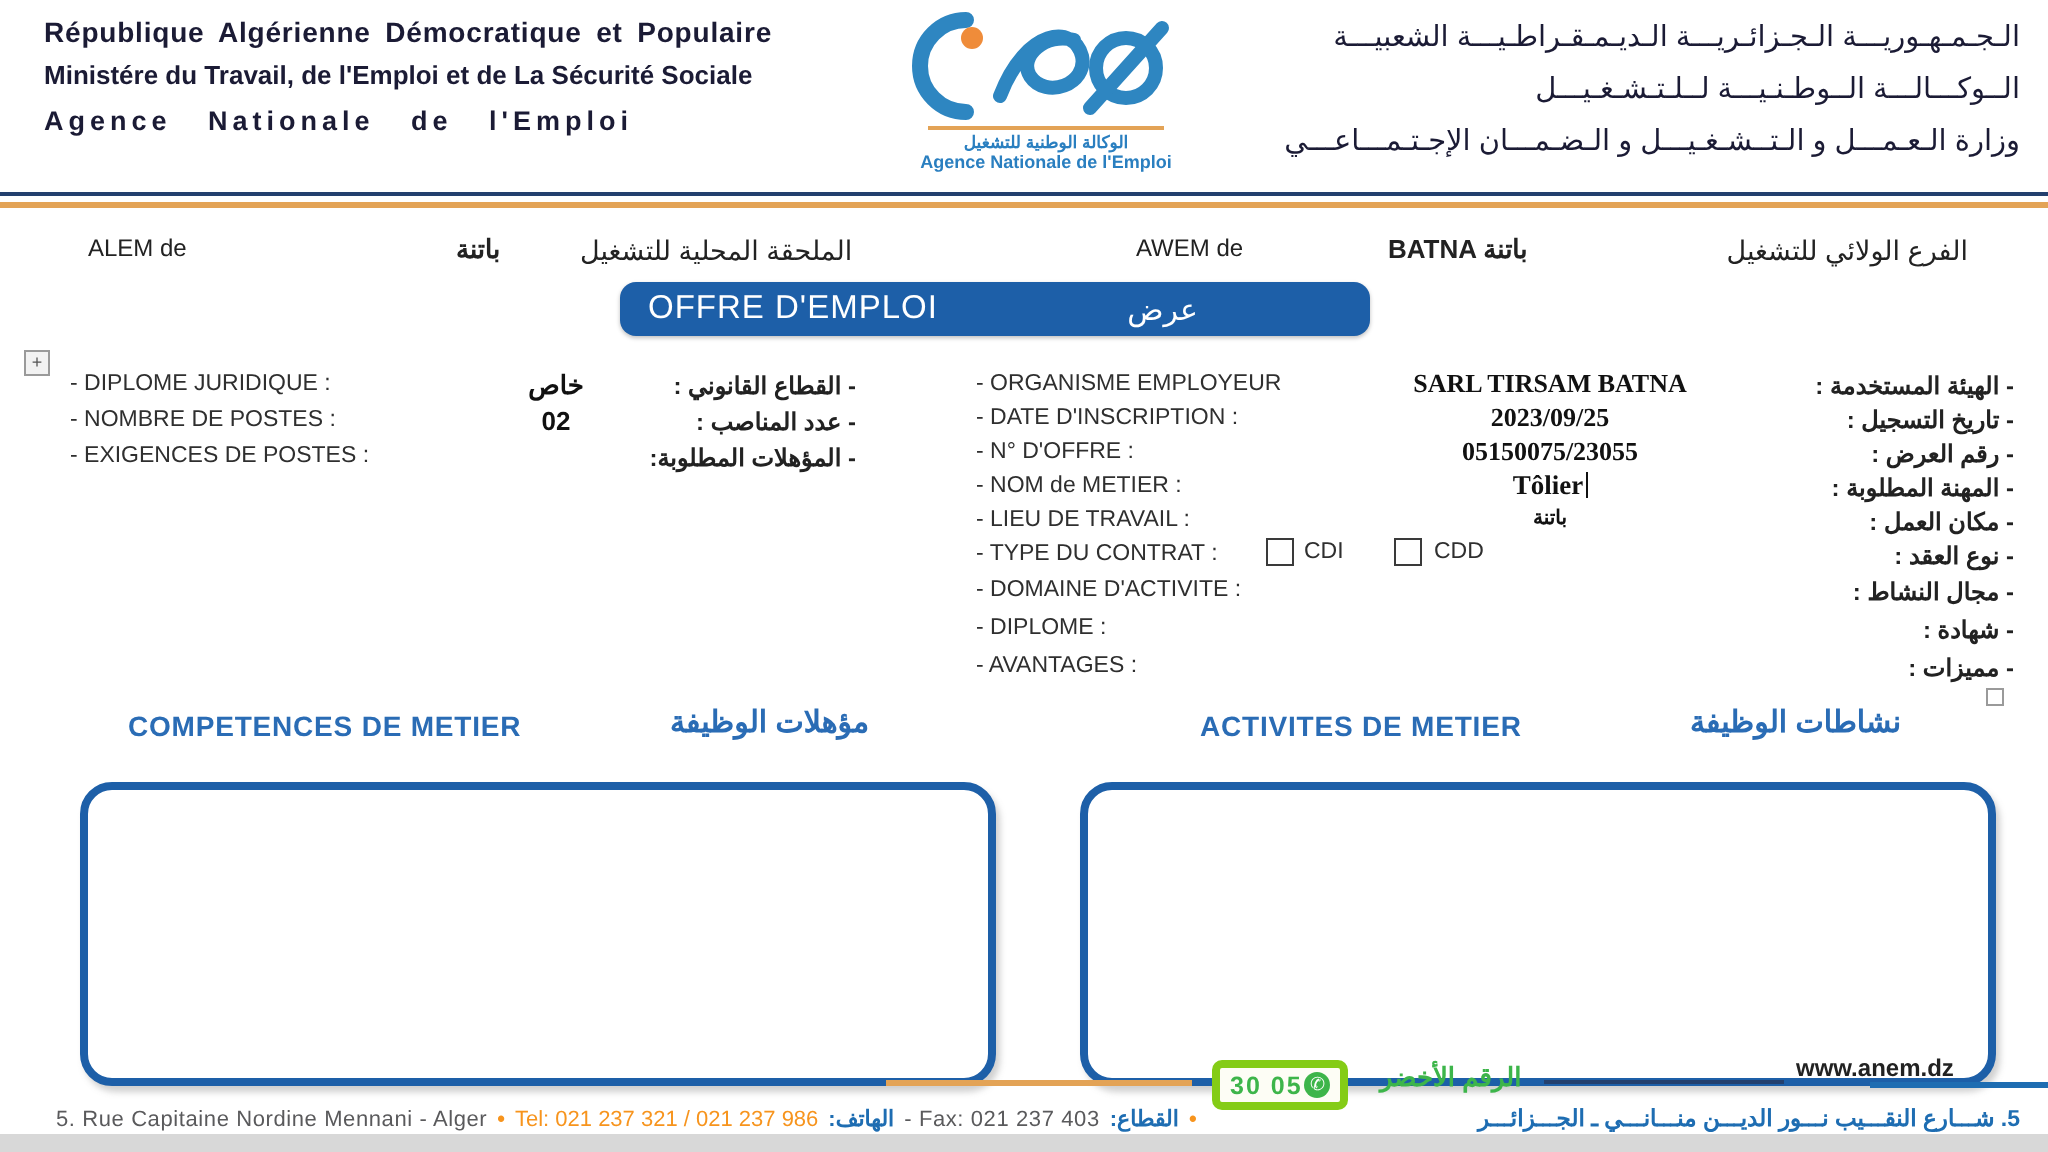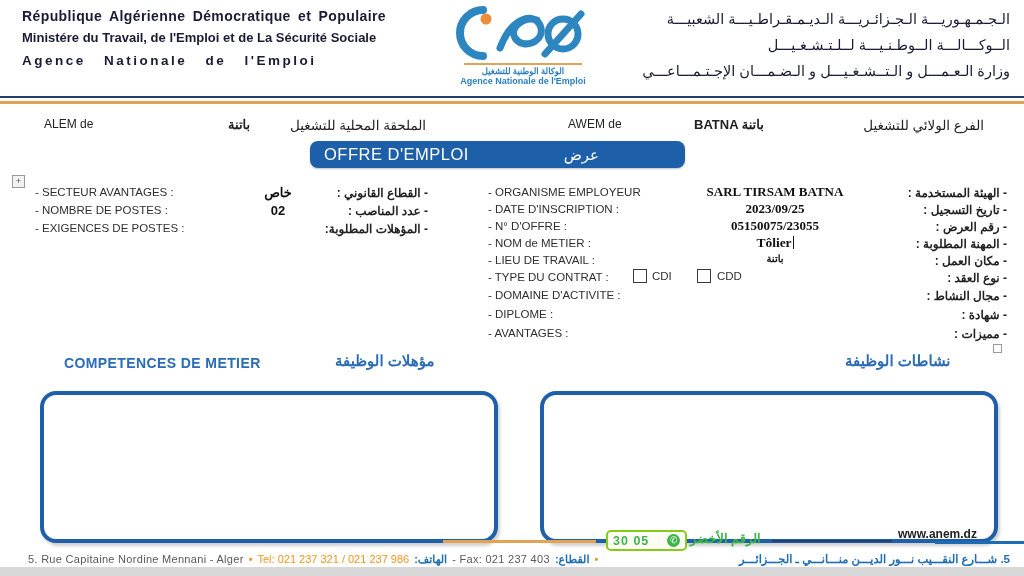--- a/index.html
+++ b/index.html
@@ -57,22 +57,22 @@
   .chk-lbl{position:absolute;font-size:11.5px;}
   .mini-sq{position:absolute;left:993px;top:344px;width:7px;height:7px;border:1px solid #9a9a9a;background:#fff;}
   
   .sec{position:absolute;white-space:nowrap;}
   .sec-fr{color:#2a6cb5;font-size:14px;font-weight:600;letter-spacing:.4px;}
   .sec-ar{color:#2a6cb5;font-size:15px;font-weight:bold;direction:rtl;}
   .box{position:absolute;top:391px;width:450px;height:144px;border:4px solid #1d5fa8;
        border-radius:16px;background:#fff;box-shadow:2px 3px 3px rgba(120,120,120,.35);}
   
   .line-orange{position:absolute;left:443px;top:540px;width:153px;height:3px;background:#e3a356;}
-  .green-badge{position:absolute;left:606px;top:530px;height:17px;padding:0 5px;border:2px solid #84cc16;
-               border-radius:5px;display:flex;align-items:center;gap:18px;background:#fdfdf5;}
+  .green-badge{position:absolute;left:606px;top:530px;height:17px;padding:0 5px;border:4px solid #84cc16;
+               border-radius:5px;display:flex;align-items:center;gap:1px;background:#fdfdf5;}
   .green-badge .num{color:#3db54a;font-weight:bold;font-size:12.5px;letter-spacing:1px;}
   .green-badge .ph{width:13px;height:13px;border-radius:50%;background:#3db54a;color:#fff;
                    font-size:9px;line-height:13px;text-align:center;}
   .green-lbl{position:absolute;left:690px;top:531px;color:#3db54a;font-weight:bold;
              font-size:13px;direction:rtl;}
   .line-navy{position:absolute;left:772px;top:540px;width:120px;height:2px;background:#23406e;}
   .website{position:absolute;left:898px;top:527px;font-size:12px;font-weight:600;color:#222;}
   .line-blue{position:absolute;left:935px;top:541px;width:89px;height:3px;background:#1e6db2;}
   
   .footer{position:absolute;left:28px;right:14px;top:552px;display:flex;align-items:baseline;
@@ -127,21 +127,21 @@
   </div>
 
   <div class="banner">
     <span class="fr">OFFRE D'EMPLOI</span>
     <span class="ar">عرض</span>
   </div>
 
   <div class="expand-icon">+</div>
 
   <div class="fleft-fr">
-    <div style="top:0">- SECTEUR AVANTAGES :</div>
+    <div style="top:0">- DIPLOME JURIDIQUE :</div>
     <div style="top:18px">- NOMBRE DE POSTES :</div>
     <div style="top:36px">- EXIGENCES DE POSTES :</div>
   </div>
   <div class="fleft-vals">
     <div style="top:0">خاص</div>
     <div style="top:18px">02</div>
   </div>
   <div class="fleft-ar">
     <div style="top:0">- القطاع القانوني :</div>
     <div style="top:18px">- عدد المناصب :</div>
@@ -182,20 +182,21 @@
     <div style="position:absolute;right:0;top:85px;white-space:nowrap">- نوع العقد :</div>
     <div style="position:absolute;right:0;top:103px;white-space:nowrap">- مجال النشاط :</div>
     <div style="position:absolute;right:0;top:122px;white-space:nowrap">- شهادة :</div>
     <div style="position:absolute;right:0;top:141px;white-space:nowrap">- مميزات :</div>
   </div>
 
   <div class="mini-sq"></div>
 
   <span class="sec sec-fr" style="left:64px;top:355px">COMPETENCES DE METIER</span>
   <span class="sec sec-ar" style="left:335px;top:352px">مؤهلات الوظيفة</span>
+  <span class="sec sec-fr" style="left:600px;top:355px">ACTIVITES DE METIER</span>
   <span class="sec sec-ar" style="left:845px;top:352px">نشاطات الوظيفة</span>
 
   <div class="box" style="left:40px"></div>
   <div class="box" style="left:540px"></div>
 
   <div class="line-orange"></div>
   <div class="green-badge">
     <span class="num">30 05</span>
     <span class="ph">✆</span>
   </div>

